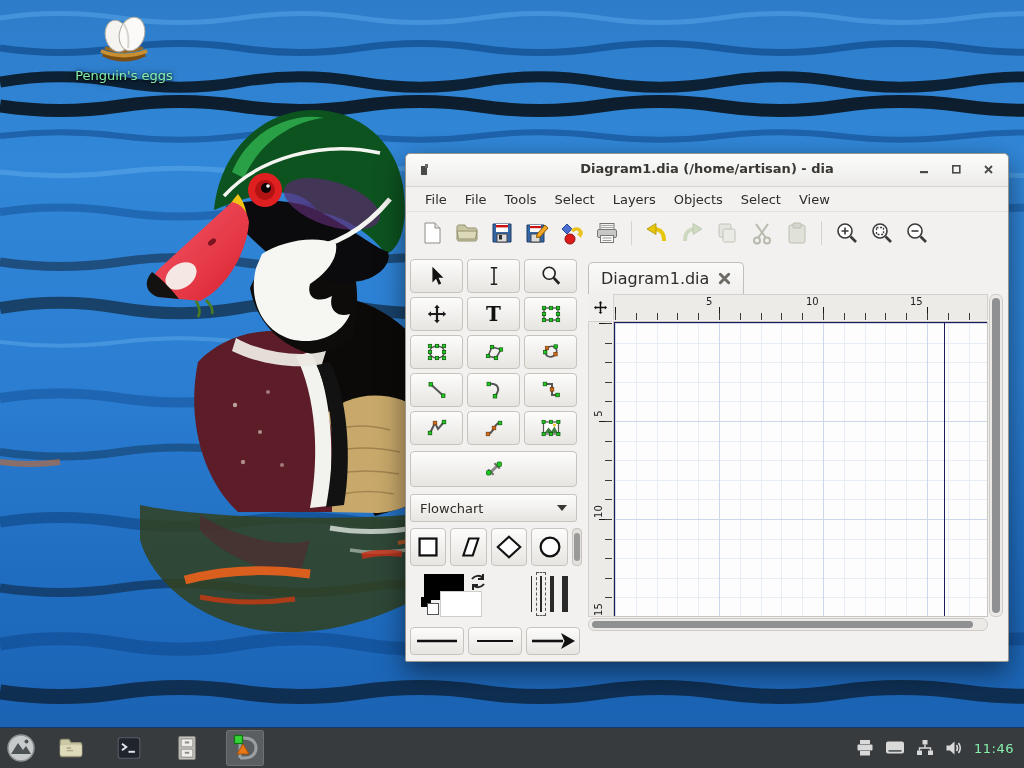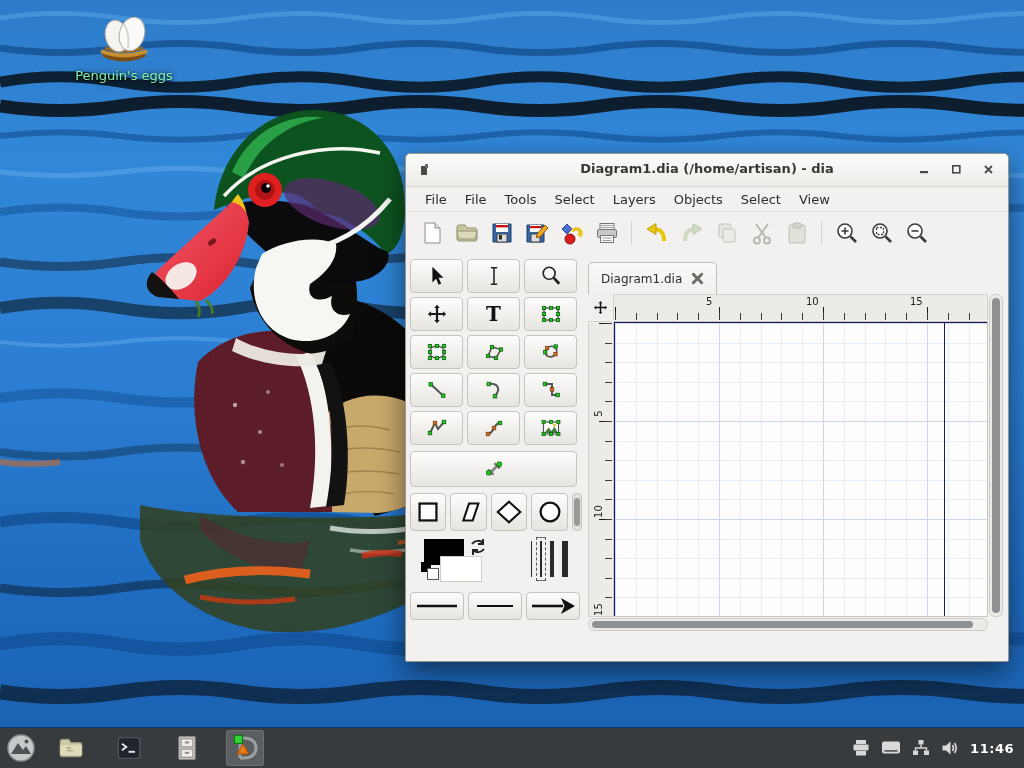--- a/index.html
+++ b/index.html
@@ -14,21 +14,21 @@
 
   
   #taskbar{position:absolute;left:0;bottom:0;width:1024px;height:40px;background:#373b3d;
     display:flex;align-items:center;box-shadow:0 -1px 0 rgba(0,0,0,.4);}
   .tb-btn{width:38px;height:36px;margin:0 2px;border-radius:3px;display:flex;align-items:center;justify-content:center;}
   .tb-btn.menu{margin-left:2px;}
   .tb-btn.active{background:rgba(255,255,255,.18);box-shadow:inset 0 0 0 1px rgba(255,255,255,.12);}
   .tb-gap{width:8px;}
   .tb-spacer{flex:1;}
   #tray{display:flex;align-items:center;gap:11px;margin-right:10px;}
-  #clock{font-size:13px;font-weight:bold;color:#ffffff;letter-spacing:.5px;}
+  #clock{font-size:13px;font-weight:normal;color:#86efac;letter-spacing:.5px;}
 
   
   #dia-window{position:absolute;left:405px;top:153px;width:602px;height:507px;
     background:#f2f1ef;border:1px solid #98948e;border-radius:5px 5px 2px 2px;
     box-shadow:0 10px 28px rgba(0,0,0,.5);}
   .titlebar{position:relative;height:32px;background:linear-gradient(#fcfcfb,#ecebe8);
     border-bottom:1px solid #d8d5d0;border-radius:5px 5px 0 0;}
   .titlebar .win-icon{position:absolute;left:14px;top:10px;}
   .titlebar .title{position:absolute;left:0;right:0;top:7px;text-align:center;
     font-size:13px;font-weight:bold;color:#3a3733;}
@@ -70,21 +70,21 @@
   .linewidths{position:absolute;right:14px;top:3px;height:40px;display:flex;align-items:center;gap:8px;}
   .lw{background:#2a2a2a;height:36px;display:inline-block;}
   .lw-sel{outline:1px dashed #555;outline-offset:3px;}
   .arrow-row{display:flex;gap:4px;margin-top:8px;}
   .arrow-btn{width:52px;height:26px;}
 
   
   .canvas-side{flex:1;display:flex;flex-direction:column;padding:8px 3px 0 6px;}
   .tabstrip{height:32px;display:flex;align-items:flex-end;}
   .tab{height:31px;background:linear-gradient(#fafaf9,#f0efed);border:1px solid #c2beb8;border-bottom:none;
-    border-radius:5px 5px 0 0;display:flex;align-items:center;gap:9px;padding:0 12px;font-size:12px;color:#2f2c28;margin-top:16px;}
+    border-radius:5px 5px 0 0;display:flex;align-items:center;gap:9px;padding:0 12px;font-size:16px;color:#2f2c28;margin-top:16px;}
   .docgrid{display:grid;grid-template-columns:24px 1fr 14px;grid-template-rows:26px 296px 13px;gap:1px;}
   .corner{display:flex;align-items:center;justify-content:center;background:#f0efed;}
   .hruler{position:relative;background:#ecebe8;border:1px solid #d4d1cc;border-bottom:none;overflow:hidden;}
   .hruler .minor{position:absolute;left:1px;right:0;bottom:0;height:7px;
     background:repeating-linear-gradient(to right,#3a3a3a 0 1px,transparent 1px 20.8px);}
   .hruler .major{position:absolute;left:1px;right:0;bottom:0;height:13px;
     background:repeating-linear-gradient(to right,#1a1a1a 0 1px,transparent 1px 104px);}
   .hruler .num{position:absolute;top:1px;font-size:10px;color:#222;}
   .vruler{position:relative;background:#ecebe8;border:1px solid #d4d1cc;border-right:none;overflow:hidden;}
   .vruler .minor{position:absolute;top:1px;bottom:0;right:0;width:7px;
@@ -499,20 +499,24 @@
 
         <div class="wide-btn">
           <svg width="24" height="24" viewBox="0 0 24 24">
               <path d="M8,16 L16,8" stroke="#8a8a88" stroke-width="3"></path>
               <path d="M6.2,12.4 L11.6,17.8 M12.4,6.2 L17.8,11.6" stroke="#6e6e6c" stroke-width="2"></path>
               <rect x="4.5" y="13.5" width="4.5" height="4.5" rx="1" fill="#1ec81e" stroke="#0a570a" stroke-width=".7"></rect>
               <rect x="15" y="5" width="4.5" height="4.5" rx="1" fill="#1ec81e" stroke="#0a570a" stroke-width=".7"></rect>
             </svg>
         </div>
 
+        <div class="sheet-select">
+          <span class="lbl">Flowchart</span>
+          <span class="caret"></span>
+        </div>
 
         <div class="shape-row">
           <div class="shape-btn">
             <svg width="30" height="30" viewBox="0 0 32 32">
                 <rect x="7" y="7" width="18" height="18" fill="#fff" stroke="#111" stroke-width="2.4"></rect>
               </svg>
             </div>
           <div class="shape-btn">
             <svg width="30" height="30" viewBox="0 0 32 32">
                 <path d="M10,25 L16,7 H26 L20,25 Z" fill="#fff" stroke="#111" stroke-width="2.2"></path>

